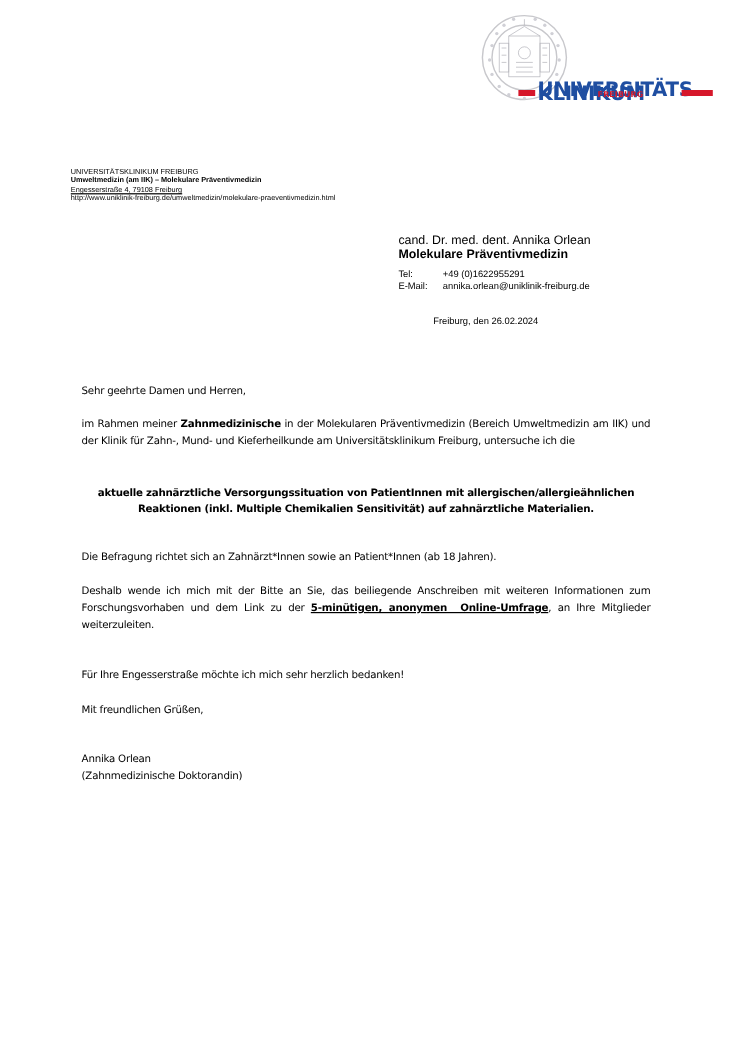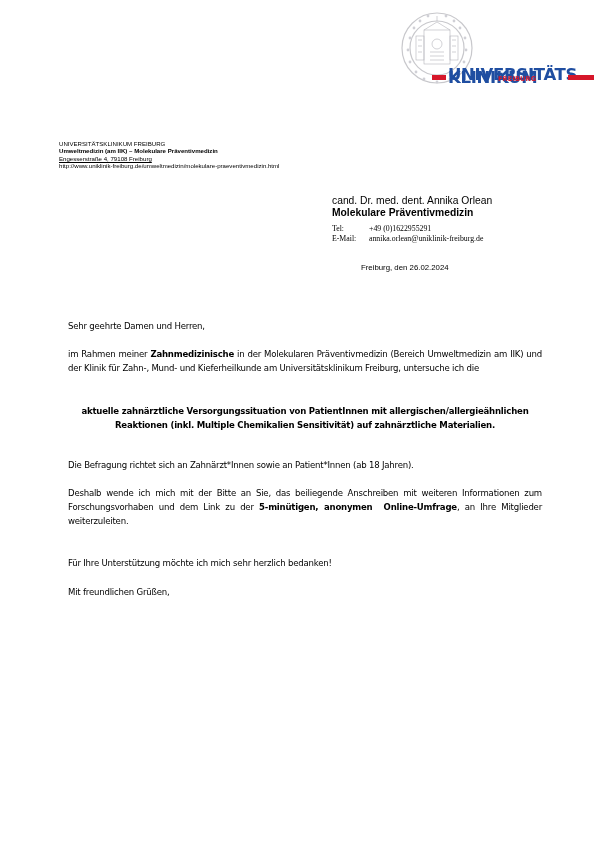--- a/index.html
+++ b/index.html
@@ -19,21 +19,21 @@
   
   .small { font-family: "Liberation Sans", sans-serif; font-size: 6.1px; line-height: 7.4px; white-space: nowrap; }
   #sender { left: 59px; top: 140px; }
   #sender .b { font-weight: bold; }
   #sender .u { text-decoration: underline; }
 
   
   .info { font-family: "Liberation Sans", sans-serif; white-space: nowrap; }
   #dept { left: 332px; top: 183px; font-size: 10.3px; font-weight: bold; line-height: 12px; margin-top: 24px; }
   #name { left: 332px; top: 195px; font-size: 10.3px; line-height: 12px; }
-  #contact { left: 332px; top: 224px; font-size: 7.8px; line-height: 9.5px; font-family: Liberation Serif, serif; }
+  #contact { left: 332px; top: 224px; font-size: 7.8px; line-height: 9.5px; }
   #contact .lbl { display: inline-block; width: 37px; }
   #date { left: 332px; top: 263px; font-size: 7.8px; line-height: 9.5px; margin-left: 29px; }
 
   
   .body { position: absolute; left: 68px; width: 474px; font-family: "DejaVu Sans", sans-serif; font-size: 8.55px; line-height: 13.8px; letter-spacing: -0.2px; }
   .just { text-align: justify; text-align-last: left; }
   .center { text-align: center; font-weight: bold; }
   #salutation { top: 320px; }
   #intro { top: 348px; }
   #topic { top: 405px; }
@@ -109,20 +109,22 @@
 <div class="abs info" id="date">Freiburg, den 26.02.2024</div>
 
 <div class="body" id="salutation">Sehr geehrte Damen und Herren,</div>
 
 <div class="body just" id="intro"><span>im Rahmen meiner </span><b>Zahnmedizinische</b><span> in der Molekularen Präventivmedizin (Bereich Umweltmedizin am IIK) und der Klinik für Zahn-, Mund- und Kieferheilkunde am Universitätsklinikum Freiburg, untersuche ich die</span></div>
 
 <div class="body center" id="topic" style="left:70px;width:470px;">aktuelle zahnärztliche Versorgungssituation von PatientInnen mit allergischen/allergieähnlichen Reaktionen (inkl. Multiple Chemikalien Sensitivität) auf zahnärztliche Materialien.</div>
 
 <div class="body" id="audience">Die Befragung richtet sich an Zahnärzt*Innen sowie an Patient*Innen (ab 18 Jahren).</div>
 
-<div class="body just" id="request"><span>Deshalb wende ich mich mit der Bitte an Sie, das beiliegende Anschreiben mit weiteren Informationen zum Forschungsvorhaben und dem Link zu der </span><b style="white-space:pre-wrap;">5-minütigen, anonymen  Online-Umfrage</b><span>, an Ihre Mitglieder weiterzuleiten.</span></div>
+<div class="body just" id="request"><span>Deshalb wende ich mich mit der Bitte an Sie, das beiliegende Anschreiben mit weiteren Informationen zum Forschungsvorhaben und dem Link zu der </span><b style="white-space:pre-wrap;text-decoration:underline;">5-minütigen, anonymen  Online-Umfrage</b><span>, an Ihre Mitglieder weiterzuleiten.</span></div>
 
-<div class="body" id="thanks">Für Ihre Unterstützung möchte ich mich sehr herzlich bedanken!</div>
+<div class="body" id="thanks">Für Ihre Engesserstraße möchte ich mich sehr herzlich bedanken!</div>
 
 <div class="body" id="closing">Mit freundlichen Grüßen,</div>
 
 <div class="body" id="signature">
+  <div>Annika Orlean</div>
+  <div>(Zahnmedizinische Doktorandin)</div>
 </div>
 
 </body></html>

